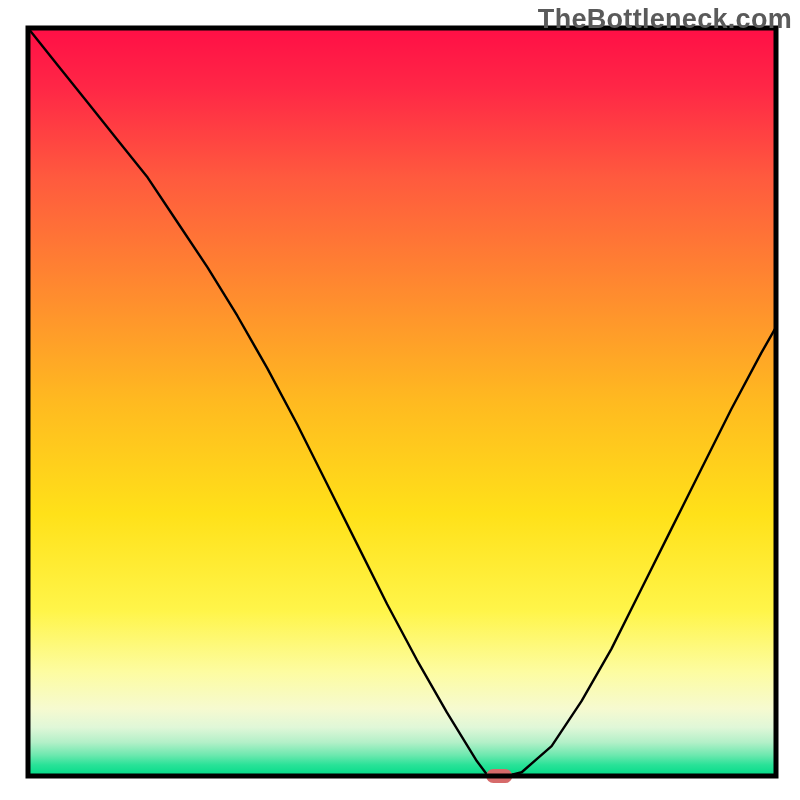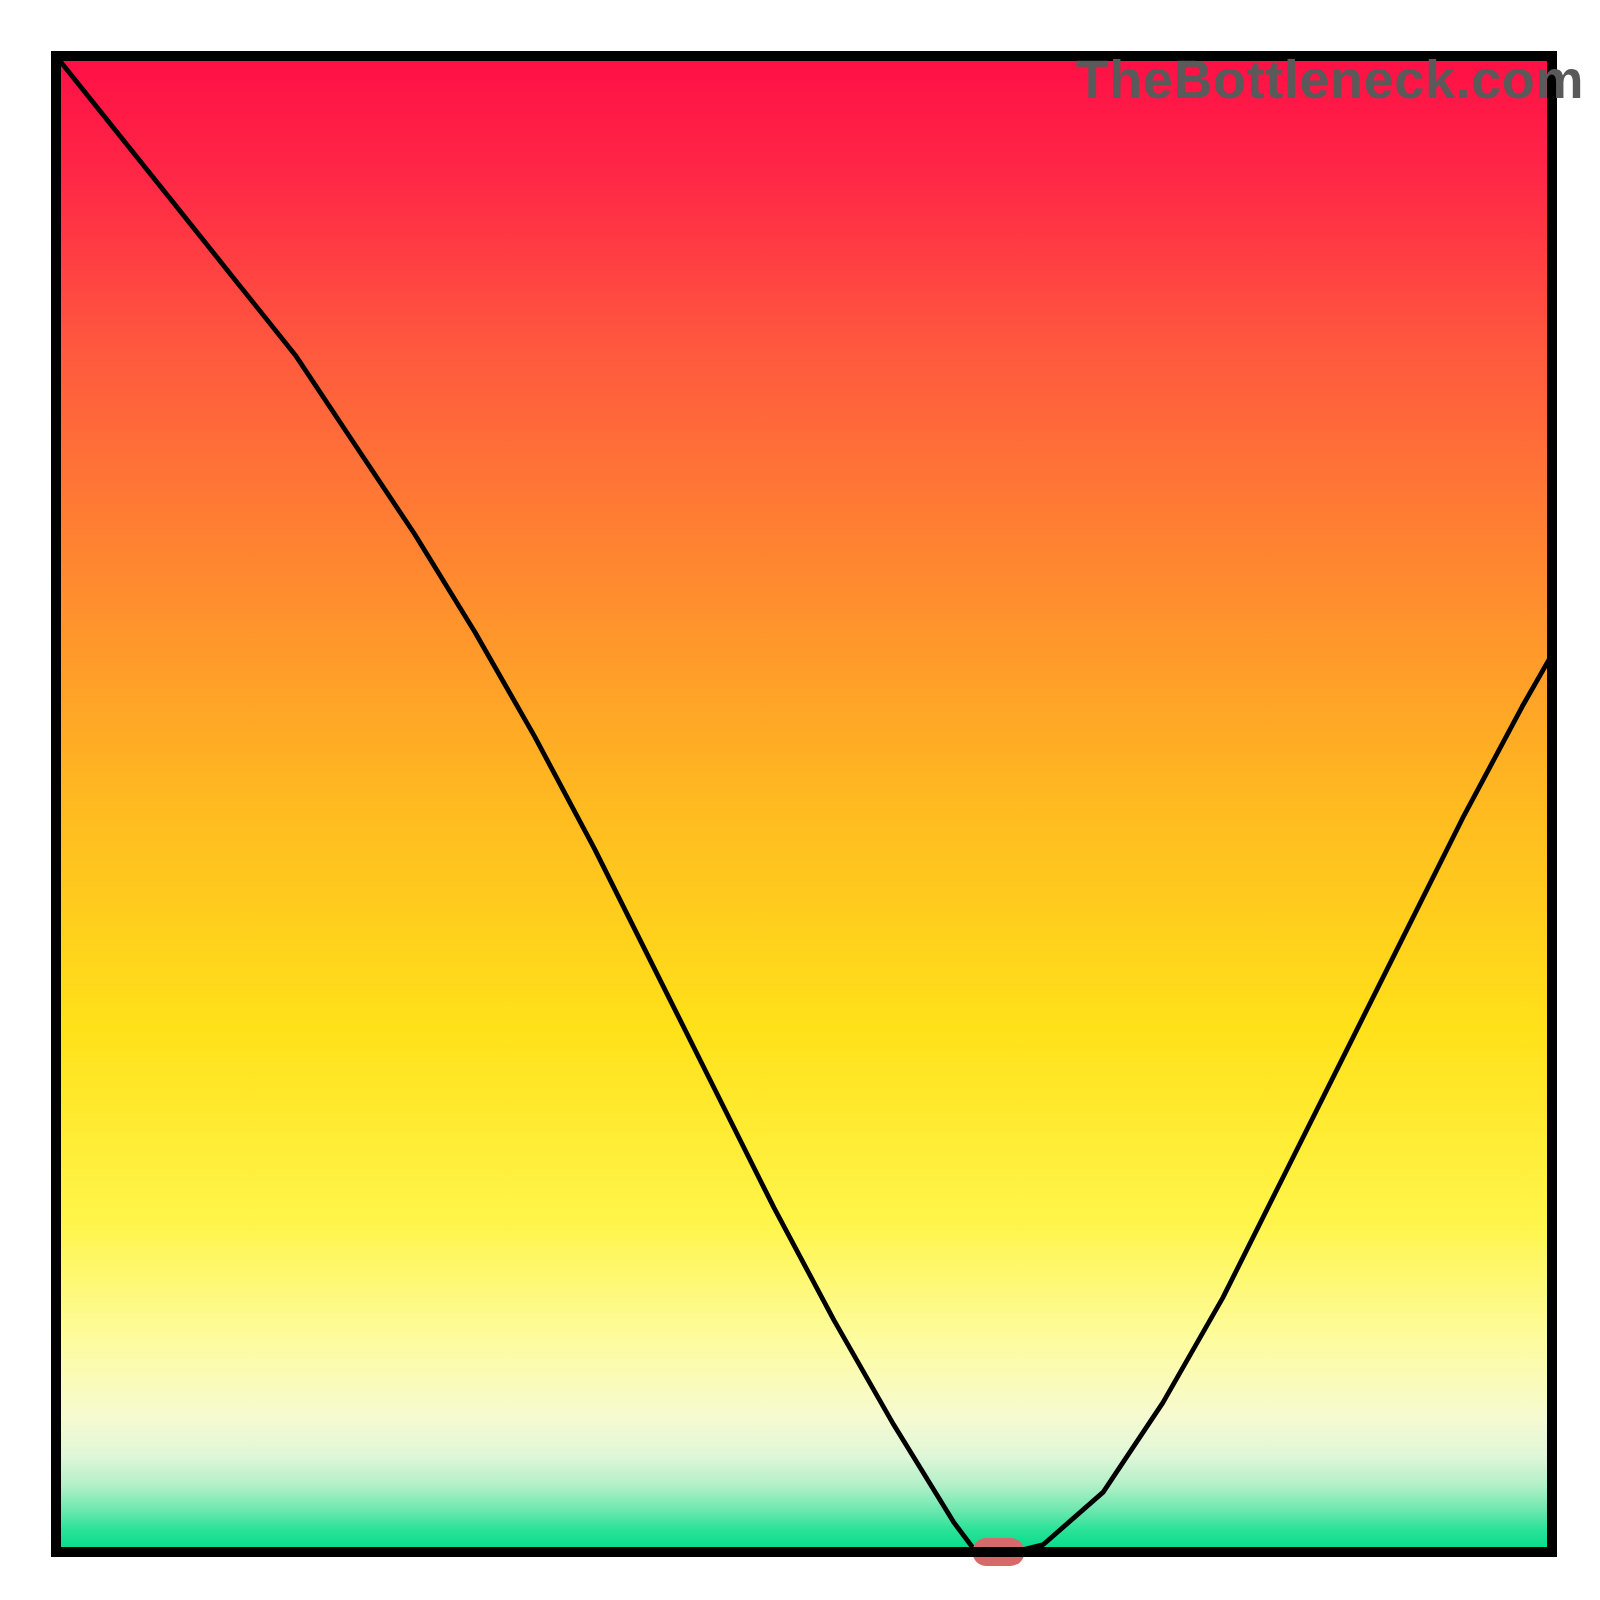--- a/index.html
+++ b/index.html
@@ -17,21 +17,20 @@
   }
   .watermark {
     position: absolute;
     top: 4px;
     right: 8px;
     font-size: 27px;
     font-weight: 600;
     color: #5a5a5a;
     letter-spacing: 0.3px;
     z-index: 10;
-    margin-top: 21px;
   }
   svg {
     display: block;
   }
 </style>
 </head>
 <body>
 
 <div class="chart-container">
   <div class="watermark">TheBottleneck.com</div>

